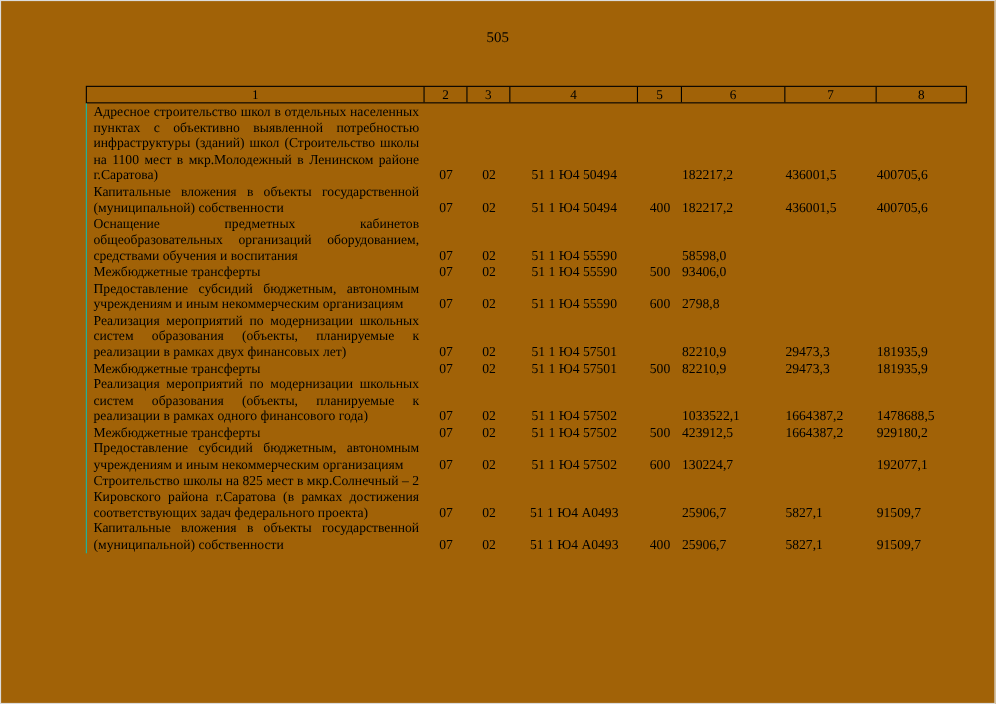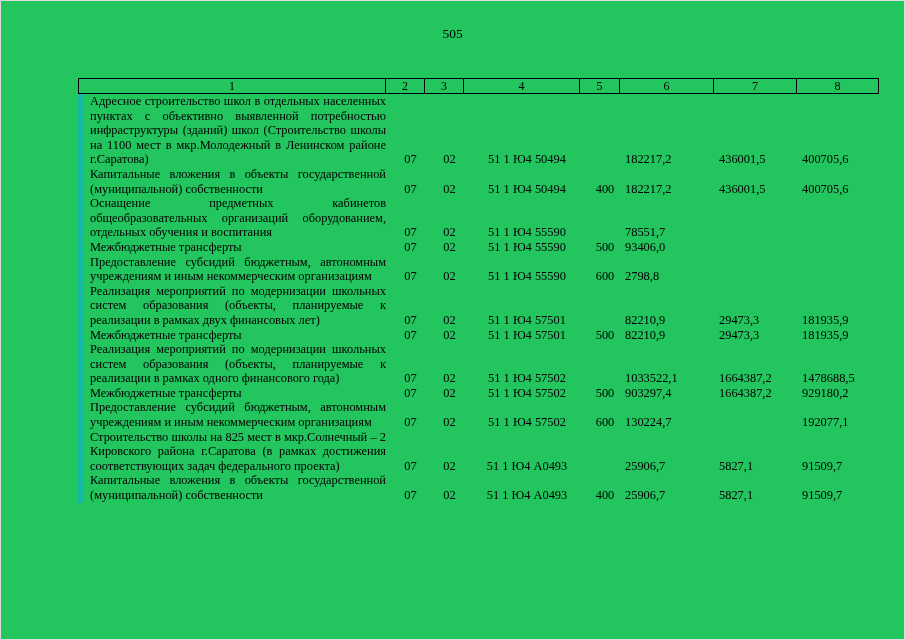--- a/index.html
+++ b/index.html
@@ -4,21 +4,21 @@
 <style>
   html, body {
     margin: 0;
     padding: 0;
     background: #ffffff;
   }
   .page {
     position: relative;
     width: 905px;
     height: 640px;
-    background: #22c55e;
+    background: #a16207;
     border: 1px solid #dcdcdc;
     box-sizing: border-box;
     font-family: "Liberation Serif", "DejaVu Serif", serif;
     color: #000;
     overflow: hidden;
   }
   .page-number {
     position: absolute;
     top: 25px;
     left: 0;
@@ -44,21 +44,21 @@
     border-right: 1px solid #000;
     text-align: center;
     font-size: 12px;
     line-height: 14px;
     height: 14px;
   }
   .header-cell:last-child {
     border-right: none;
   }
   .table-body {
-    border-left: 6px solid #14b8a6;
+    border-left: 1px solid #14b8a6;
     width: 800px;
     box-sizing: border-box;
     font-family: Liberation Serif, serif;
   }
   .row {
     display: grid;
     grid-template-columns: 307px 39px 39px 116px 40px 94px 83px 80px;
   }
   .cell {
     box-sizing: border-box;
@@ -117,26 +117,26 @@
     <div class="cell num">07</div>
     <div class="cell num">02</div>
     <div class="cell num">51 1 Ю4 50494</div>
     <div class="cell num">400</div>
     <div class="cell amt">182217,2</div>
     <div class="cell amt">436001,5</div>
     <div class="cell amt">400705,6</div>
   </div>
 
   <div class="row">
-    <div class="cell name">Оснащение предметных кабинетов общеобразовательных организаций оборудованием, отдельных обучения и воспитания</div>
+    <div class="cell name">Оснащение предметных кабинетов общеобразовательных организаций оборудованием, средствами обучения и воспитания</div>
     <div class="cell num">07</div>
     <div class="cell num">02</div>
     <div class="cell num">51 1 Ю4 55590</div>
     <div class="cell num"></div>
-    <div class="cell amt">78551,7</div>
+    <div class="cell amt">58598,0</div>
     <div class="cell amt"></div>
     <div class="cell amt"></div>
   </div>
 
   <div class="row">
     <div class="cell name">Межбюджетные трансферты</div>
     <div class="cell num">07</div>
     <div class="cell num">02</div>
     <div class="cell num">51 1 Ю4 55590</div>
     <div class="cell num">500</div>
@@ -188,21 +188,21 @@
     <div class="cell amt">1664387,2</div>
     <div class="cell amt">1478688,5</div>
   </div>
 
   <div class="row">
     <div class="cell name">Межбюджетные трансферты</div>
     <div class="cell num">07</div>
     <div class="cell num">02</div>
     <div class="cell num">51 1 Ю4 57502</div>
     <div class="cell num">500</div>
-    <div class="cell amt">903297,4</div>
+    <div class="cell amt">423912,5</div>
     <div class="cell amt">1664387,2</div>
     <div class="cell amt">929180,2</div>
   </div>
 
   <div class="row">
     <div class="cell name">Предоставление субсидий бюджетным, автономным учреждениям и иным некоммерческим организациям</div>
     <div class="cell num">07</div>
     <div class="cell num">02</div>
     <div class="cell num">51 1 Ю4 57502</div>
     <div class="cell num">600</div>

